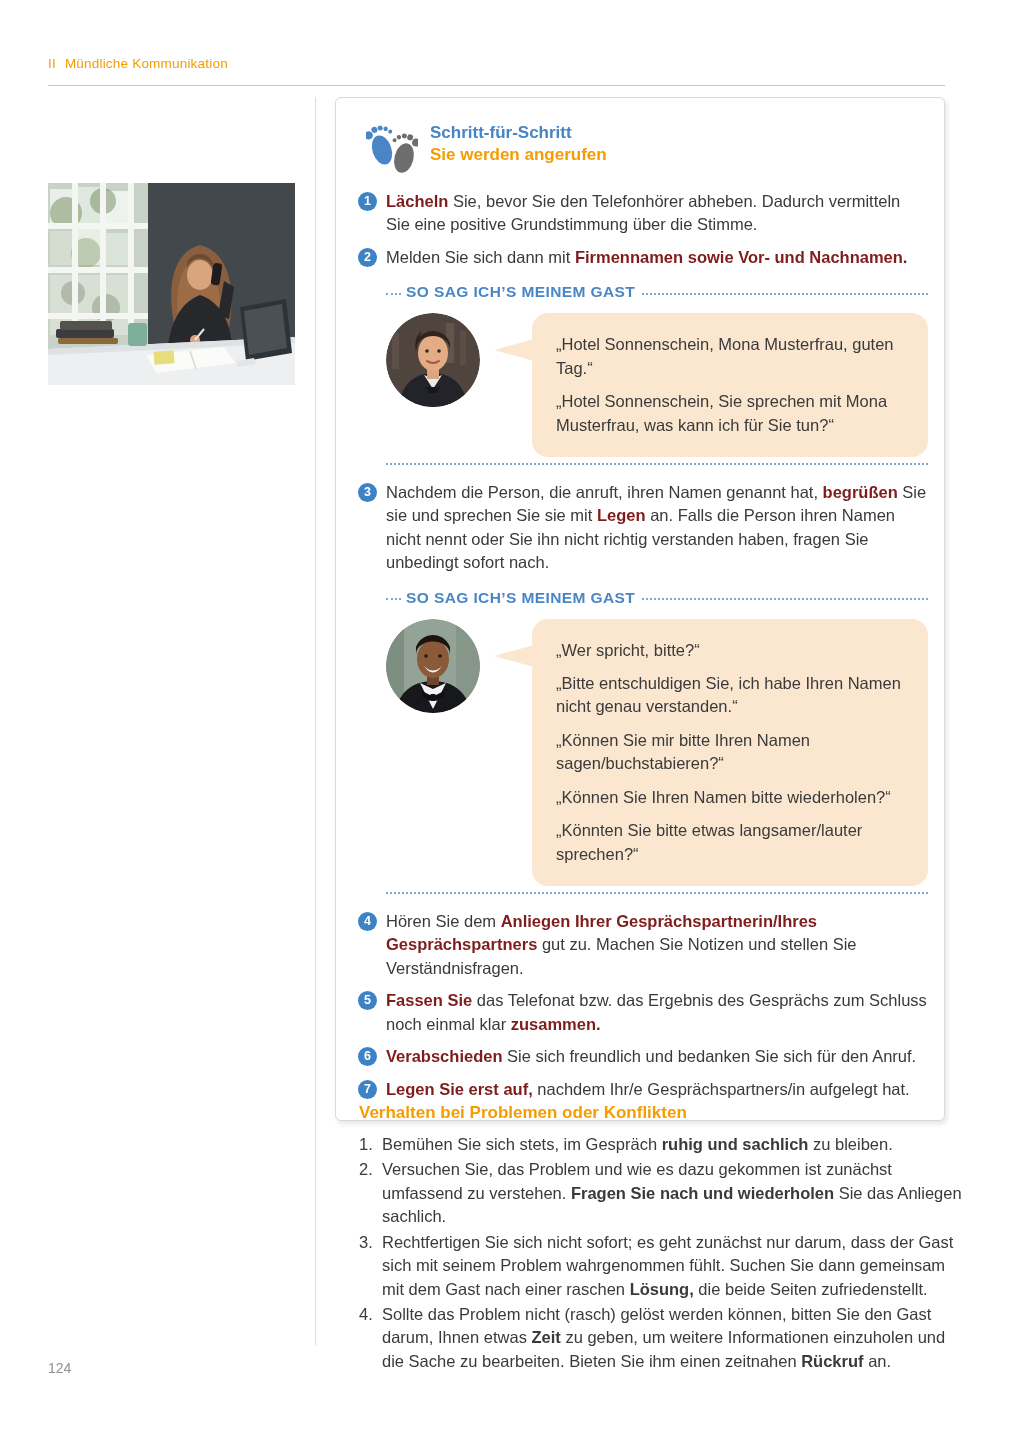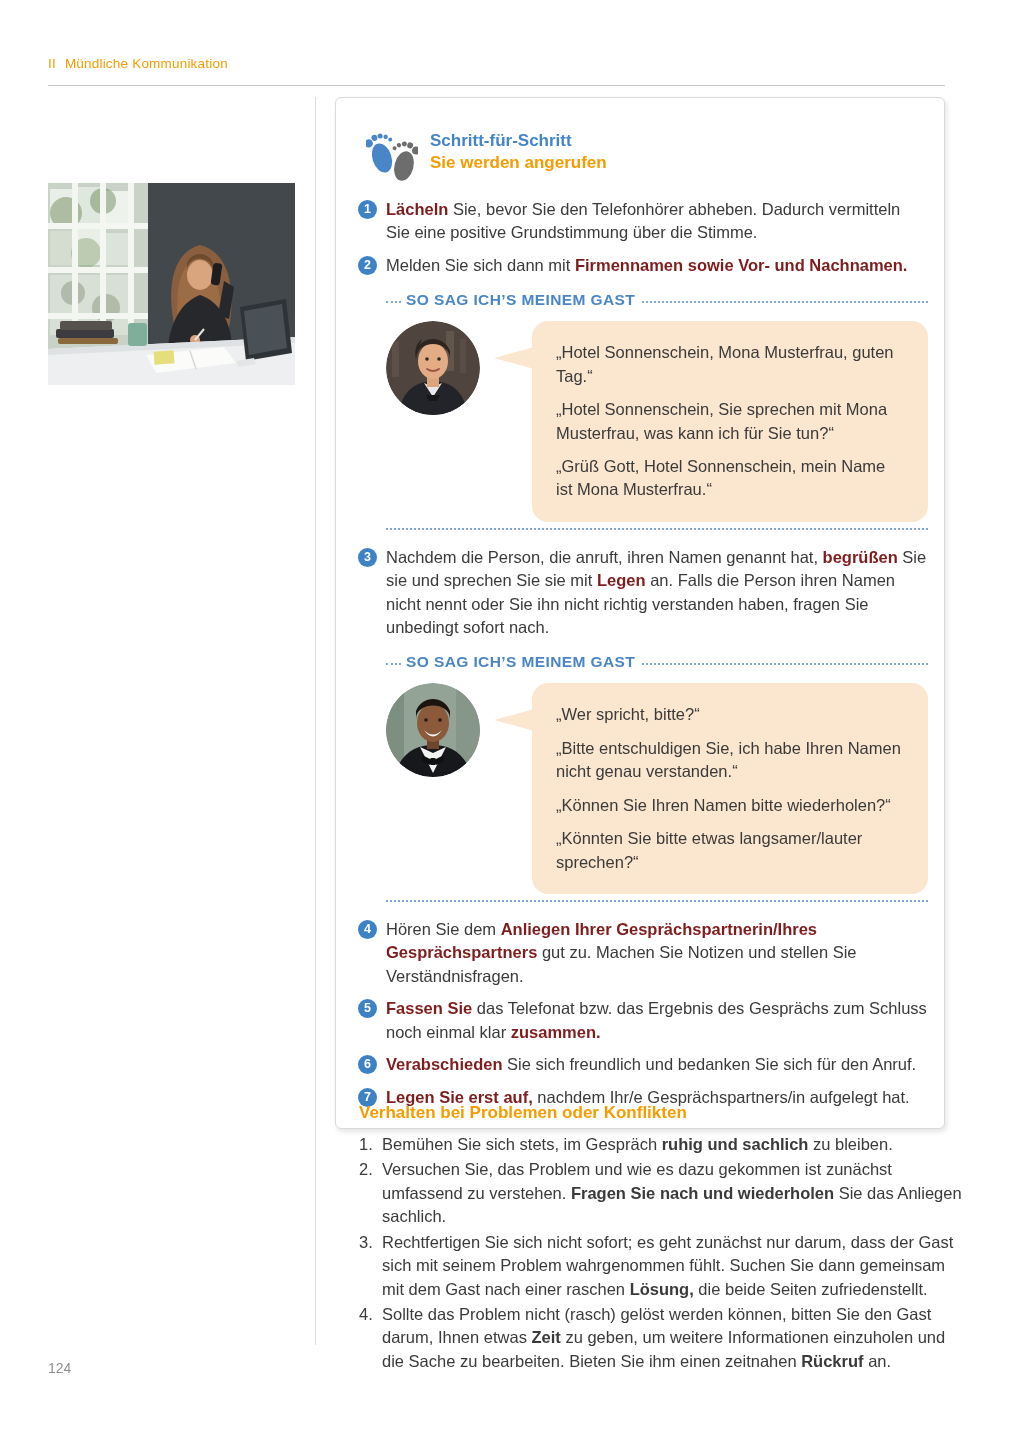--- a/index.html
+++ b/index.html
@@ -12,21 +12,21 @@
   .headrule{position:absolute;left:48px;top:85px;width:897px;height:1px;background:#c6c6c6;}
   .vrule{position:absolute;left:315px;top:97px;width:1px;height:1248px;background:#dddde0;}
 
   
   .photo{position:absolute;left:48px;top:183px;width:247px;height:202px;overflow:hidden;}
 
   
   .sbox{position:absolute;left:335px;top:97px;width:610px;min-height:963px;box-sizing:border-box;
         background:#fff;border:1px solid #d9d9de;border-radius:6px;
         box-shadow:2px 3px 5px rgba(0,0,0,.10);padding:14px 16px 10px 22px;}
-  .box-head{display:flex;align-items:flex-start;margin:12px 0 14px 8px;}
+  .box-head{display:flex;align-items:flex-start;margin:4px 0 14px 8px;}
   .box-head .titles{margin-left:12px;padding-top:6px;}
   .kicker{color:#4385c8;font-weight:bold;font-size:17px;line-height:1.3;}
   .subtitle{color:#f59c00;font-weight:bold;font-size:17px;line-height:1.3;}
 
   .step{display:flex;margin:0 0 9px 0;}
   .stepnum{flex:0 0 19px;height:19px;border-radius:50%;background:#3e82c6;color:#fff;
            font-size:12.5px;font-weight:bold;text-align:center;line-height:19px;margin-top:2px;}
   .steptext{margin-left:9px;font-size:16.5px;line-height:1.42;width:544px;}
   .steptext b{color:#7f1d1d;}
 
@@ -182,21 +182,20 @@
             <path d="M30 38 C28 30 30 22 36 18 L32 28 Z" fill="#2e2420"></path>
             <circle cx="41" cy="38" r="1.8" fill="#2a2a2a"></circle>
               <circle cx="53" cy="38" r="1.8" fill="#2a2a2a"></circle>
             <path d="M41 48 Q47 52 53 48" stroke="#a05447" stroke-width="2" fill="none" stroke-linecap="round"></path>
           </g>
         </svg>
       </div>
       <div class="bubble">
         <p>„Hotel Sonnenschein, Mona Musterfrau, guten Tag.“</p>
         <p>„Hotel Sonnenschein, Sie sprechen mit Mona Musterfrau, was kann ich für Sie tun?“</p>
-        <p>„Grüß Gott, Hotel Sonnenschein, mein Name ist Mona Musterfrau.“</p>
       </div>
     </div>
     <div class="dotsep"></div>
 
     <div class="step">
       <div class="stepnum">3</div>
       <div class="steptext"><span>Nachdem die Person, die anruft, ihren Namen genannt hat, </span><b>begrüßen</b><span> Sie sie und sprechen Sie sie mit </span><b>Legen</b><span> an. Falls die Person ihren Namen nicht nennt oder Sie ihn nicht richtig verstanden haben, fragen Sie unbedingt sofort nach.</span></div>
     </div>
 
     <div class="sosag">
@@ -227,20 +226,21 @@
             <path d="M30 36 C30 18 64 18 64 36 L64 28 C58 12 36 12 30 28 Z" fill="#1c140e"></path>
             <circle cx="40" cy="37" r="1.8" fill="#1c1c1c"></circle>
               <circle cx="54" cy="37" r="1.8" fill="#1c1c1c"></circle>
             <path d="M38 47 Q47 56 56 47 Q47 60 38 47 Z" fill="#f5f5f5"></path>
           </g>
         </svg>
       </div>
       <div class="bubble">
         <p>„Wer spricht, bitte?“</p>
         <p>„Bitte entschuldigen Sie, ich habe Ihren Namen nicht genau verstanden.“</p>
+        <p>„Können Sie mir bitte Ihren Namen sagen/buchstabieren?“</p>
         <p>„Können Sie Ihren Namen bitte wiederholen?“</p>
         <p>„Könnten Sie bitte etwas langsamer/lauter sprechen?“</p>
       </div>
     </div>
     <div class="dotsep"></div>
 
     <div class="step">
       <div class="stepnum">4</div>
       <div class="steptext"><span>Hören Sie dem </span><b>Anliegen Ihrer Gesprächspartnerin/Ihres Gesprächspartners</b><span> gut zu. Machen Sie Notizen und stellen Sie Verständnisfragen.</span></div>
     </div>

